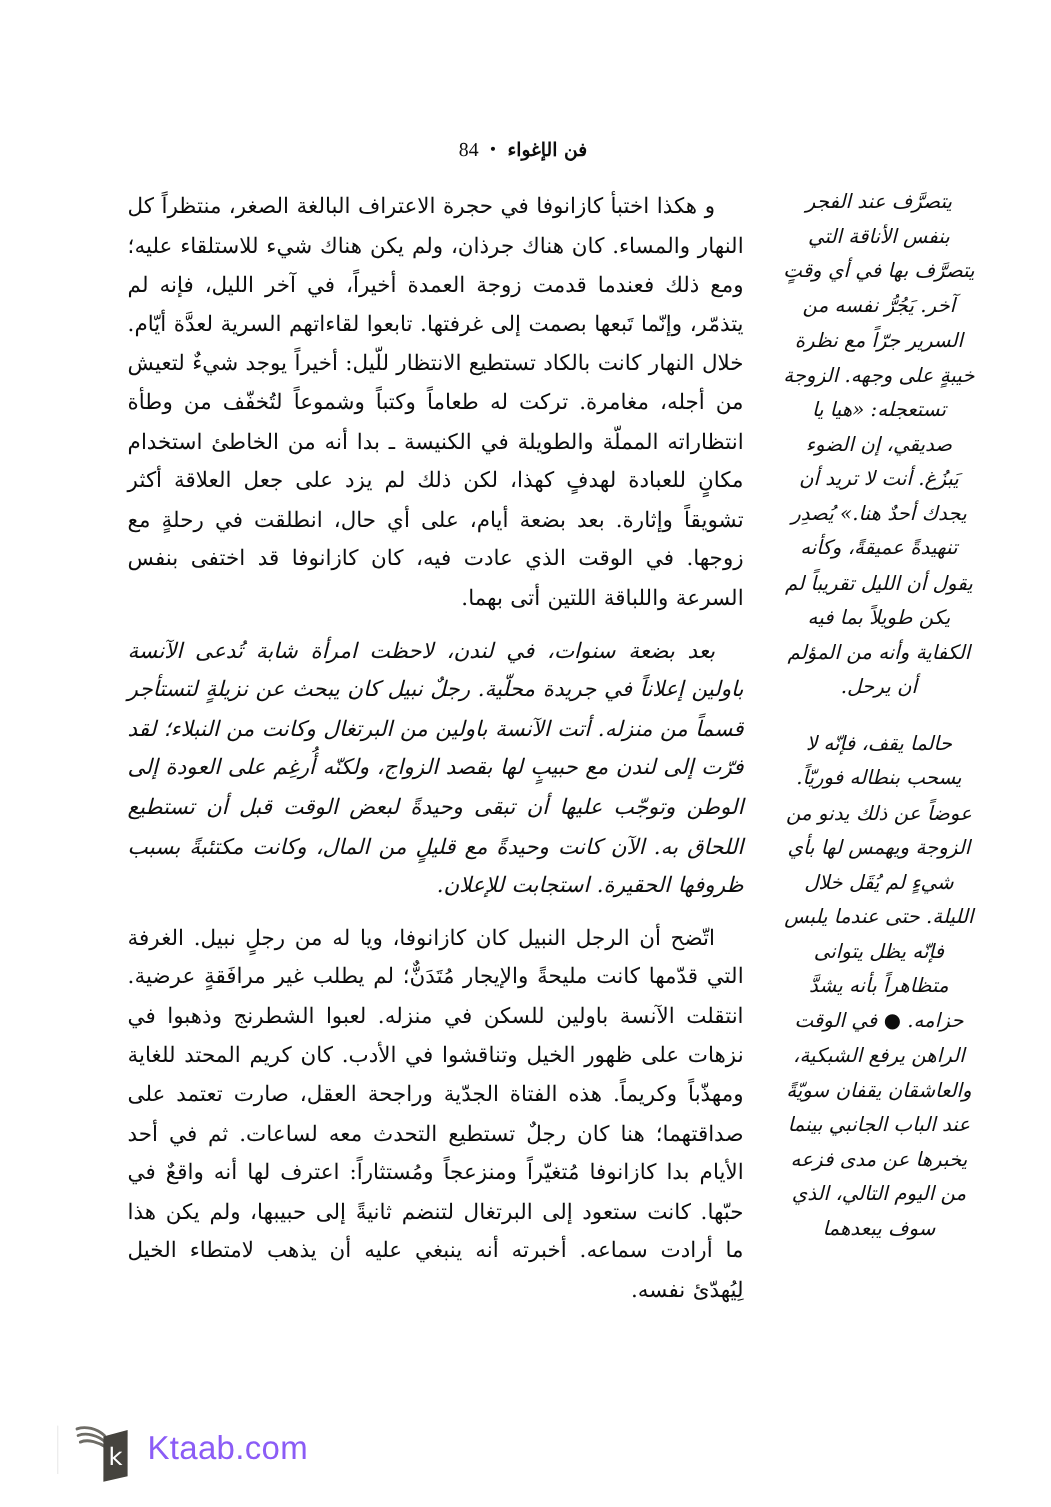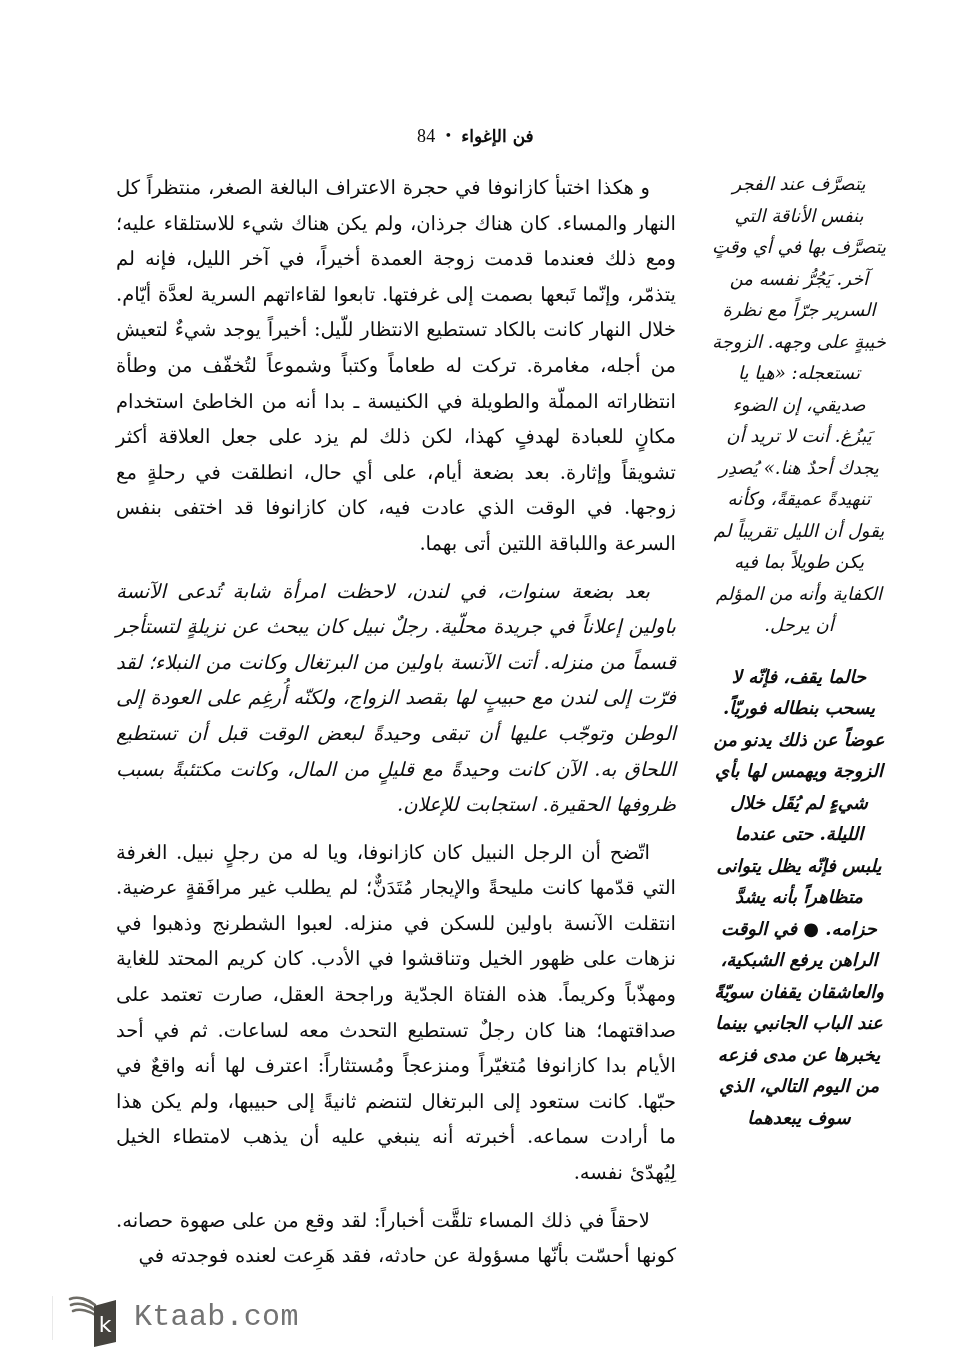--- a/index.html
+++ b/index.html
@@ -96,44 +96,44 @@
     text-align: center;
     font-style: italic;
     font-size: 18px;
     line-height: 31.5px;
     letter-spacing: 0px;
     font-family: "DejaVu Serif", "Liberation Serif", serif;
   }
   .side-col p {
     margin: 0 0 20px 12px;
   }
-  .side-col p:last-child { margin-bottom: 0; font-weight: bold; }
+  .side-col p:last-child { margin-bottom: 0; }
 
   
   .watermark {
     position: absolute;
     left: 68px;
     bottom: 22px;
     display: flex;
     flex-direction: row;
     align-items: center;
     gap: 14px;
     direction: ltr;
   }
   .wm-logo {
     position: relative;
     width: 52px;
     height: 62px;
     flex: 0 0 auto;
   }
   .wm-logo svg { display: block; }
   .wm-text {
-    font-family: Liberation Mono, monospace;
+    font-family: Liberation Sans, sans-serif;
     font-size: 30px;
-    color: #737373;
+    color: #8b5cf6;
     letter-spacing: 0.3px;
     line-height: 1;
     font-weight: 400;
   }
   .wm-rule {
     position: absolute;
     left: 52px;
     bottom: 30px;
     width: 1px;
     height: 44px;
@@ -150,21 +150,20 @@
     <span class="rh-dot">•</span>
     <span class="rh-num">84</span>
   </div>
 
   <div class="body-area">
 
     <div class="main-col">
       <p>و هكذا اختبأ كازانوفا في حجرة الاعتراف البالغة الصغر، منتظراً كل النهار والمساء. كان هناك جرذان، ولم يكن هناك شيء للاستلقاء عليه؛ ومع ذلك فعندما قدمت زوجة العمدة أخيراً، في آخر الليل، فإنه لم يتذمّر، وإنّما تَبعها بصمت إلى غرفتها. تابعوا لقاءاتهم السرية لعدَّة أيّام. خلال النهار كانت بالكاد تستطيع الانتظار للّيل: أخيراً يوجد شيءٌ لتعيش من أجله، مغامرة. تركت له طعاماً وكتباً وشموعاً لتُخفّف من وطأة انتظاراته المملّة والطويلة في الكنيسة ـ بدا أنه من الخاطئ استخدام مكانٍ للعبادة لهدفٍ كهذا، لكن ذلك لم يزد على جعل العلاقة أكثر تشويقاً وإثارة. بعد بضعة أيام، على أي حال، انطلقت في رحلةٍ مع زوجها. في الوقت الذي عادت فيه، كان كازانوفا قد اختفى بنفس السرعة واللباقة اللتين أتى بهما.</p>
       <p class="tail-right">بعد بضعة سنوات، في لندن، لاحظت امرأة شابة تُدعى الآنسة باولين إعلاناً في جريدة محلّية. رجلٌ نبيل كان يبحث عن نزيلةٍ لتستأجر قسماً من منزله. أتت الآنسة باولين من البرتغال وكانت من النبلاء؛ لقد فرّت إلى لندن مع حبيبٍ لها بقصد الزواج، ولكنّه أُرغِم على العودة إلى الوطن وتوجّب عليها أن تبقى وحيدةً لبعض الوقت قبل أن تستطيع اللحاق به. الآن كانت وحيدةً مع قليلٍ من المال، وكانت مكتئبةً بسبب ظروفها الحقيرة. استجابت للإعلان.</p>
       <p>اتّضح أن الرجل النبيل كان كازانوفا، ويا له من رجلٍ نبيل. الغرفة التي قدّمها كانت مليحةً والإيجار مُتَدَنٌّ؛ لم يطلب غير مرافَقةٍ عرضية. انتقلت الآنسة باولين للسكن في منزله. لعبوا الشطرنج وذهبوا في نزهات على ظهور الخيل وتناقشوا في الأدب. كان كريم المحتد للغاية ومهذّباً وكريماً. هذه الفتاة الجدّية وراجحة العقل، صارت تعتمد على صداقتهما؛ هنا كان رجلٌ تستطيع التحدث معه لساعات. ثم في أحد الأيام بدا كازانوفا مُتغيّراً ومنزعجاً ومُستثاراً: اعترف لها أنه واقعٌ في حبّها. كانت ستعود إلى البرتغال لتنضم ثانيةً إلى حبيبها، ولم يكن هذا ما أرادت سماعه. أخبرته أنه ينبغي عليه أن يذهب لامتطاء الخيل لِيُهدّئ نفسه.</p>
-      <p>لاحقاً في ذلك المساء تلقَّت أخباراً: لقد وقع من على صهوة حصانه. كونها أحسّت بأنّها مسؤولة عن حادثه، فقد هَرِعت لعنده فوجدته في</p>
     </div>
 
     <div class="side-col">
       <p>يتصرَّف عند الفجر بنفس الأناقة التي يتصرَّف بها في أي وقتٍ آخر. يَجُرُّ نفسه من السرير جرّاً مع نظرة خيبةٍ على وجهه. الزوجة تستعجله: «هيا يا صديقي، إن الضوء يَبزُغ. أنت لا تريد أن يجدك أحدٌ هنا.» يُصدِر تنهيدةً عميقةً، وكأنه يقول أن الليل تقريباً لم يكن طويلاً بما فيه الكفاية وأنه من المؤلم أن يرحل.</p>
       <p>حالما يقف، فإنّه لا يسحب بنطاله فوريّاً. عوضاً عن ذلك يدنو من الزوجة ويهمس لها بأي شيءٍ لم يُقَل خلال الليلة. حتى عندما يلبس فإنّه يظل يتوانى متظاهراً بأنه يشدَّ حزامه. ● في الوقت الراهن يرفع الشبكية، والعاشقان يقفان سويّةً عند الباب الجانبي بينما يخبرها عن مدى فزعه من اليوم التالي، الذي سوف يبعدهما</p>
     </div>
 
   </div>
 
   <div class="wm-rule"></div>

